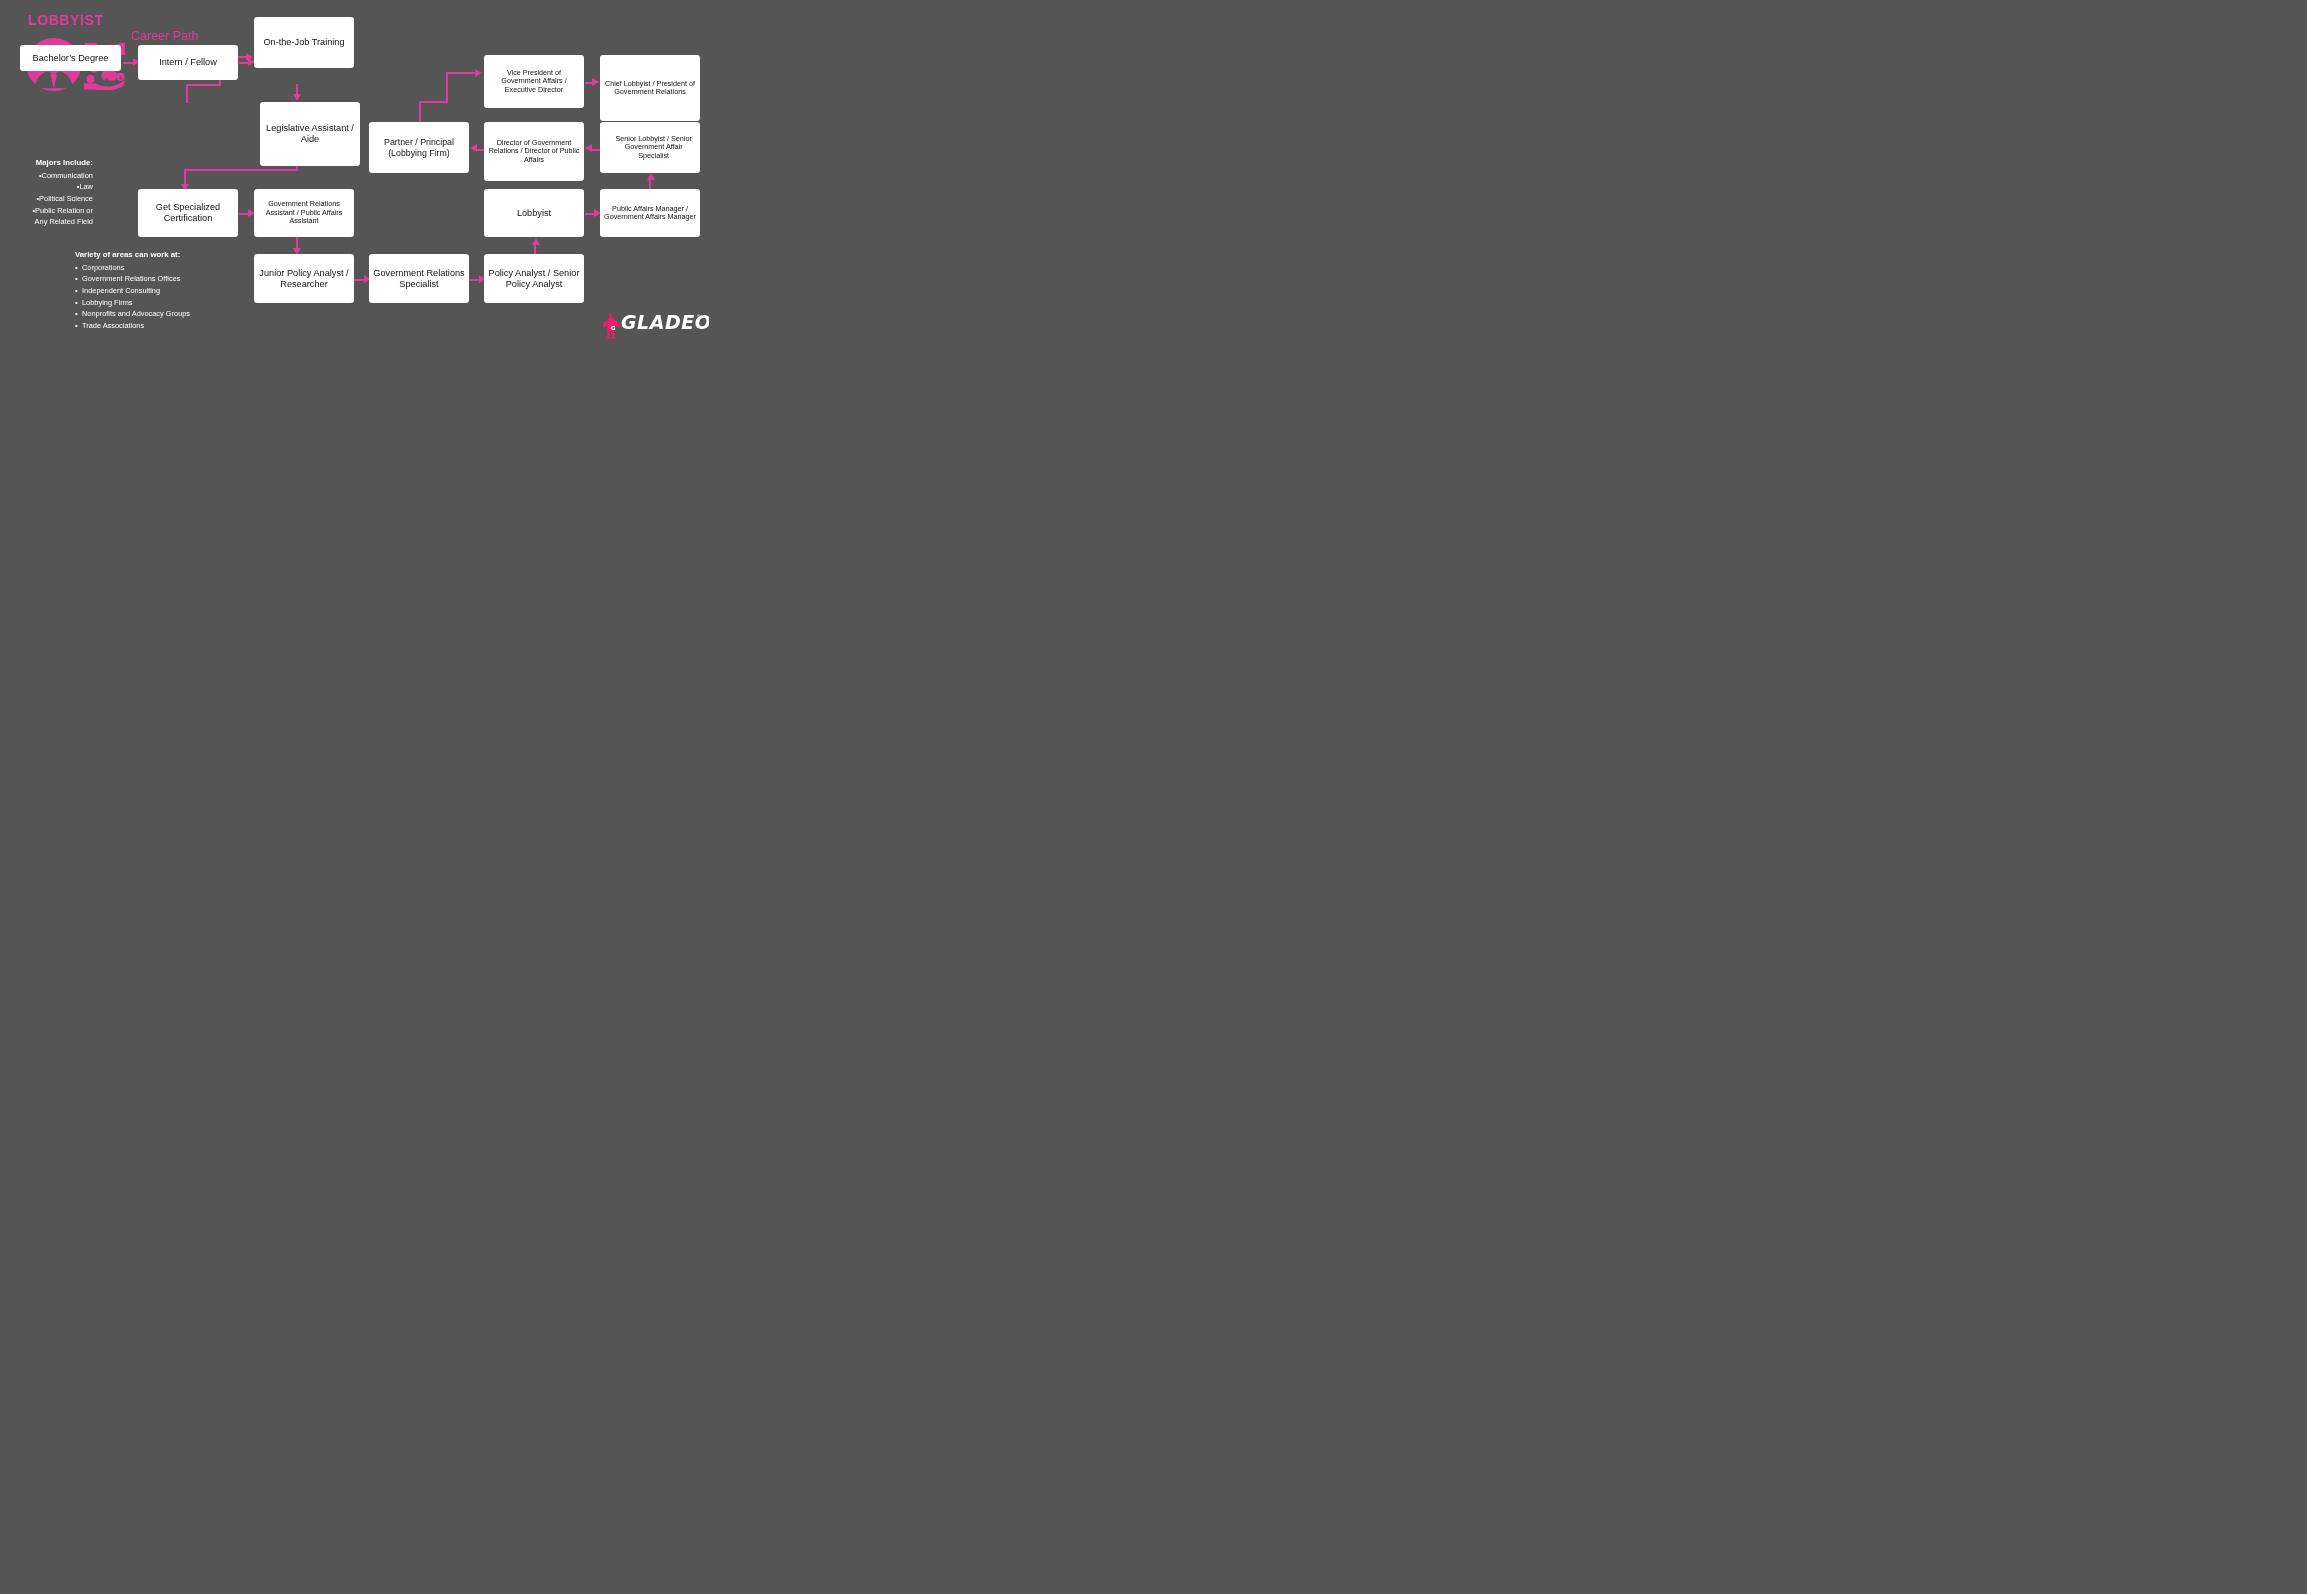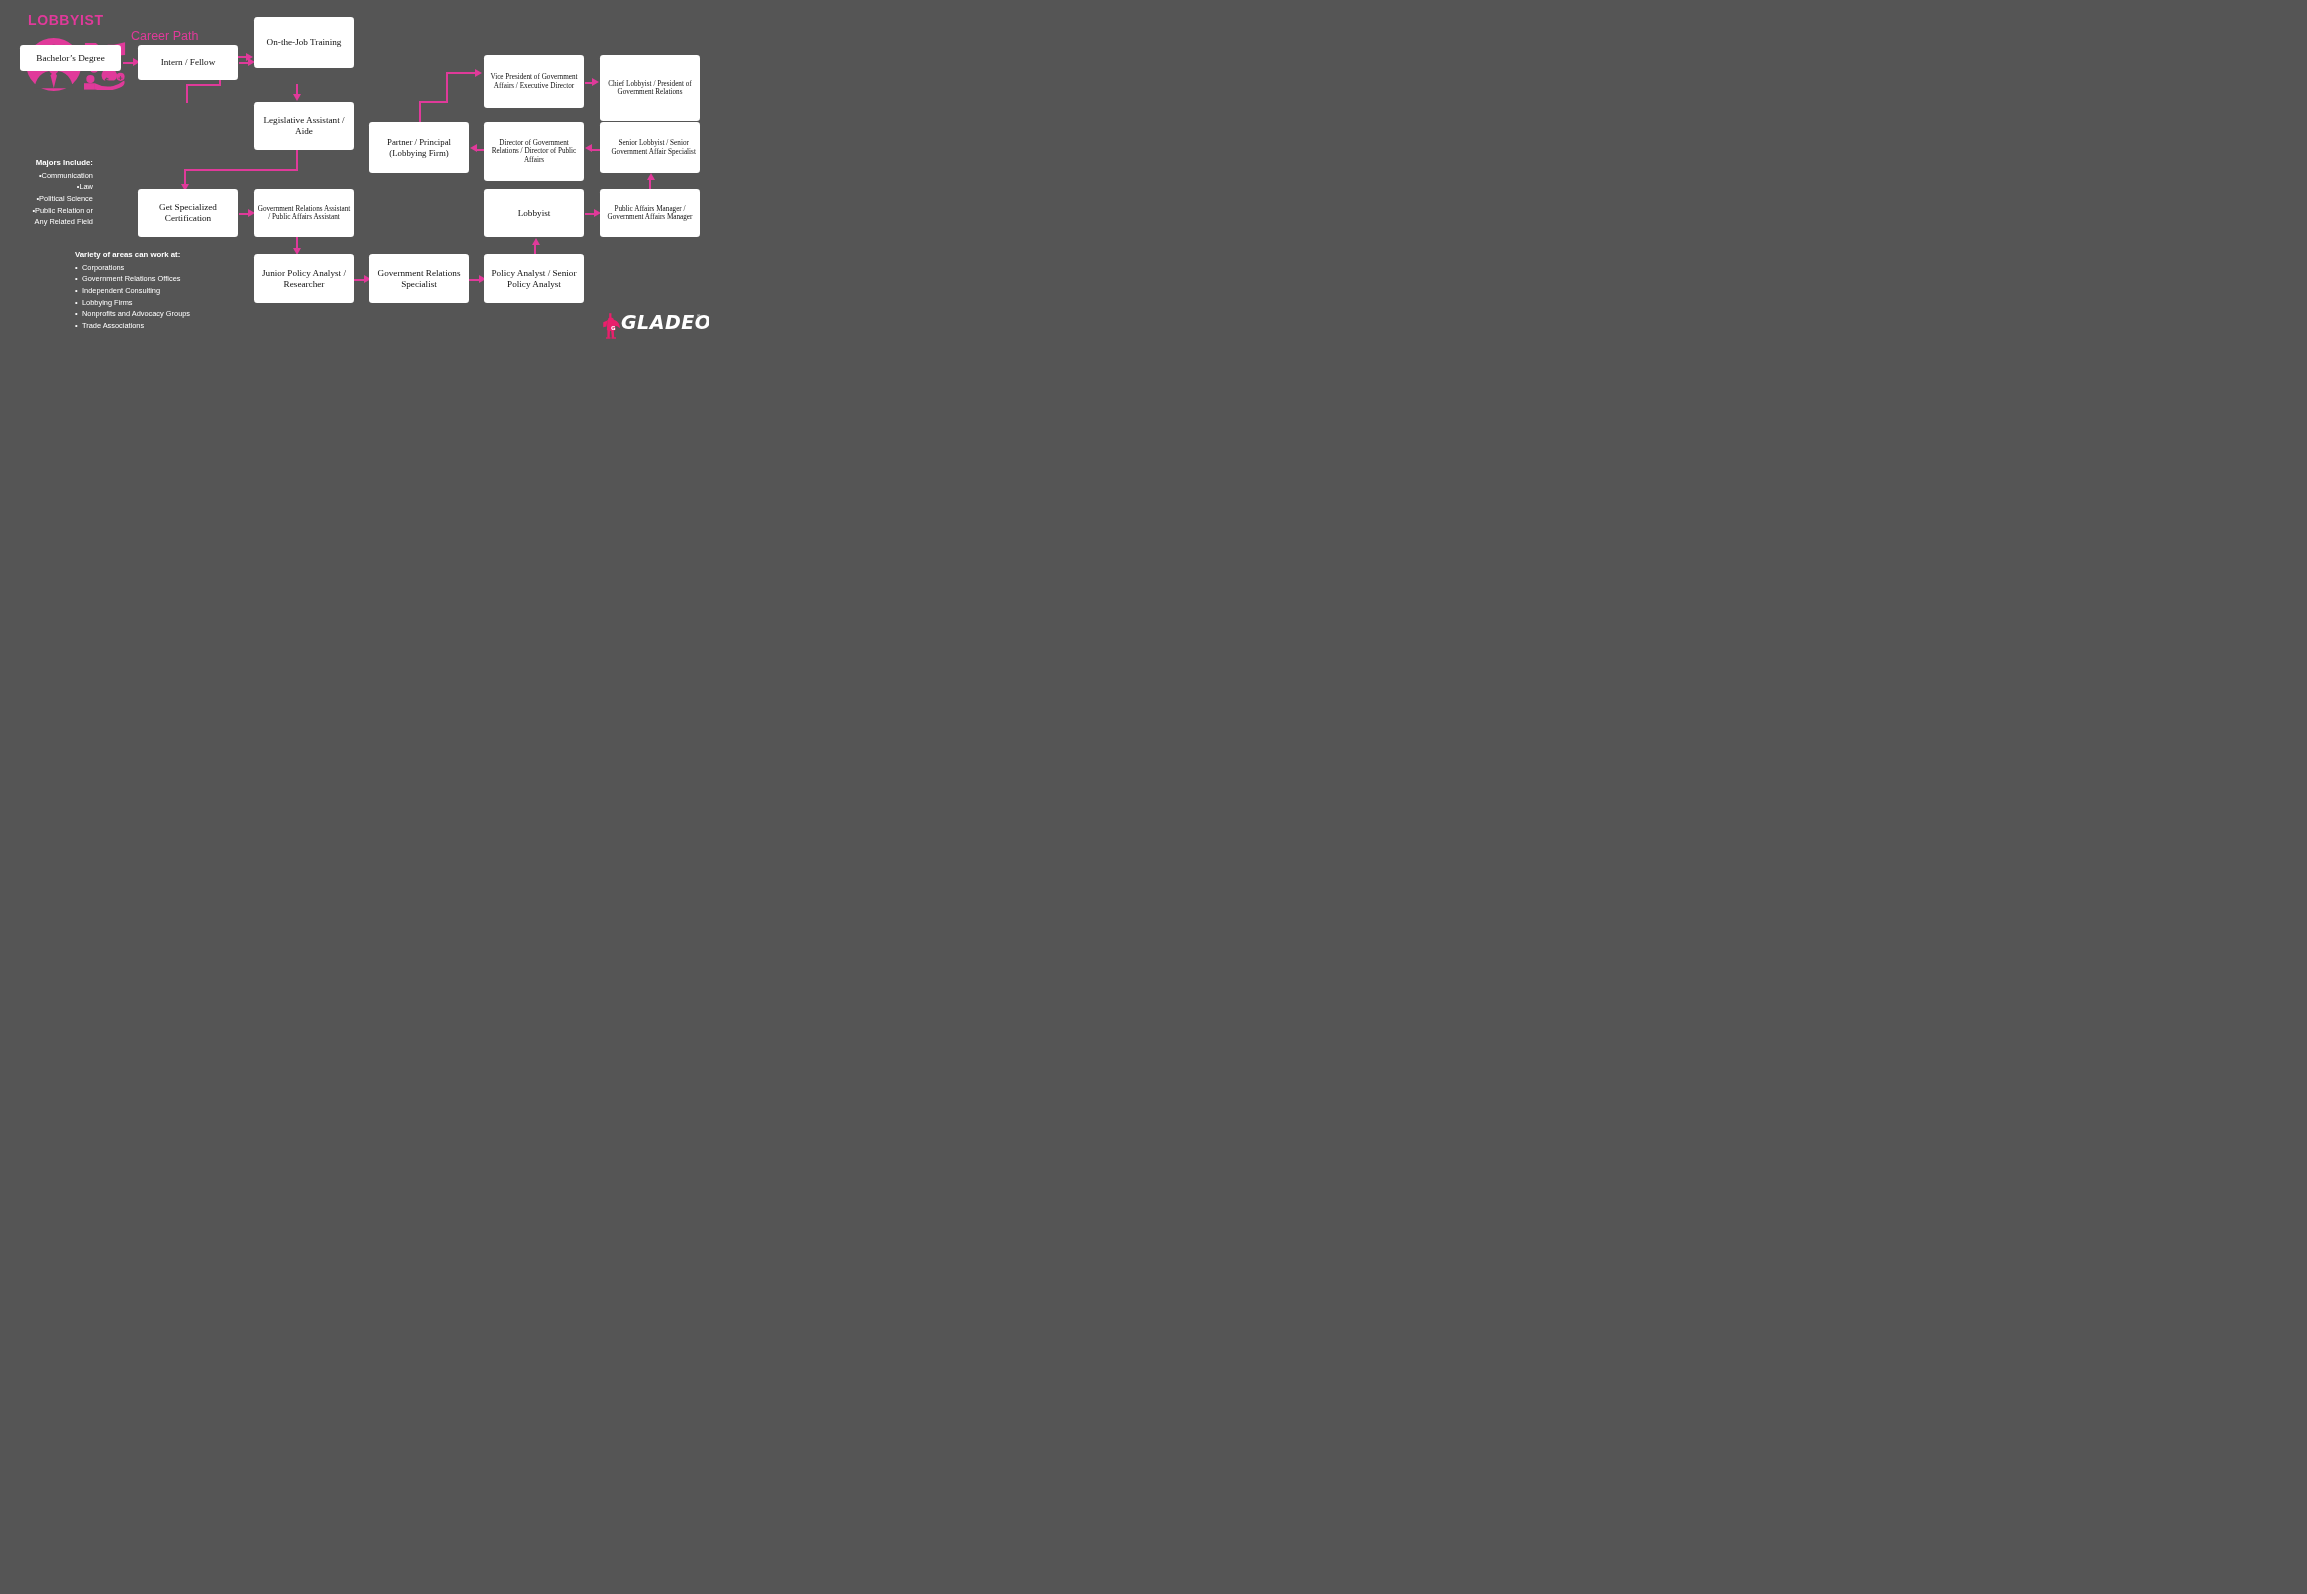--- a/index.html
+++ b/index.html
@@ -53,21 +53,20 @@
     background: #FFFFFF;
     border-radius: 3.2px;
     box-sizing: border-box;
     display: flex;
     align-items: center;
     justify-content: center;
     text-align: center;
     color: #111111;
     padding: 1.8px 3.7px;
     line-height: 1.18;
-    font-family: Liberation Serif, serif;
   }
   .node.sm { font-size: 7.2px; }
   .node.md { font-size: 8.8px; }
   .node.lg { font-size: 9.2px; }
 
   
   .hline, .vline {
     position: absolute;
     background: #E03A9A;
   }
@@ -234,21 +233,21 @@
 
   <div class="hline" style="left:585px; top:82px; width:8.3px;"></div>
   <div class="arrow right" style="left:592px; top:78px;"></div>
 
   <div class="node lg" style="left:20px; top:45px; width:101px; height:26px;">Bachelor’s Degree</div>
 
   <div class="node lg" style="left:138px; top:45px; width:100px; height:35px;">Intern / Fellow</div>
 
   <div class="node lg" style="left:254px; top:16.6px; width:100px; height:51px;">On-the-Job Training</div>
 
-  <div class="node lg" style="left:254px; top:102px; width:100px; height:48px;">Legislative Assistant / Aide</div>
+  <div class="node lg" style="left:260px; top:102px; width:100px; height:64px;">Legislative Assistant / Aide</div>
 
   <div class="node lg" style="left:138px; top:189px; width:100px; height:48px;">Get Specialized Certification</div>
 
   <div class="node sm" style="left:254px; top:189px; width:100px; height:48px;">Government Relations Assistant / Public Affairs Assistant</div>
 
   <div class="node lg" style="left:254px; top:254px; width:100px; height:49px;">Junior Policy Analyst / Researcher</div>
 
   <div class="node lg" style="left:369px; top:254px; width:100px; height:49px;">Government Relations Specialist</div>
 
   <div class="node lg" style="left:484px; top:254px; width:100px; height:49px;">Policy Analyst / Senior Policy Analyst</div>

